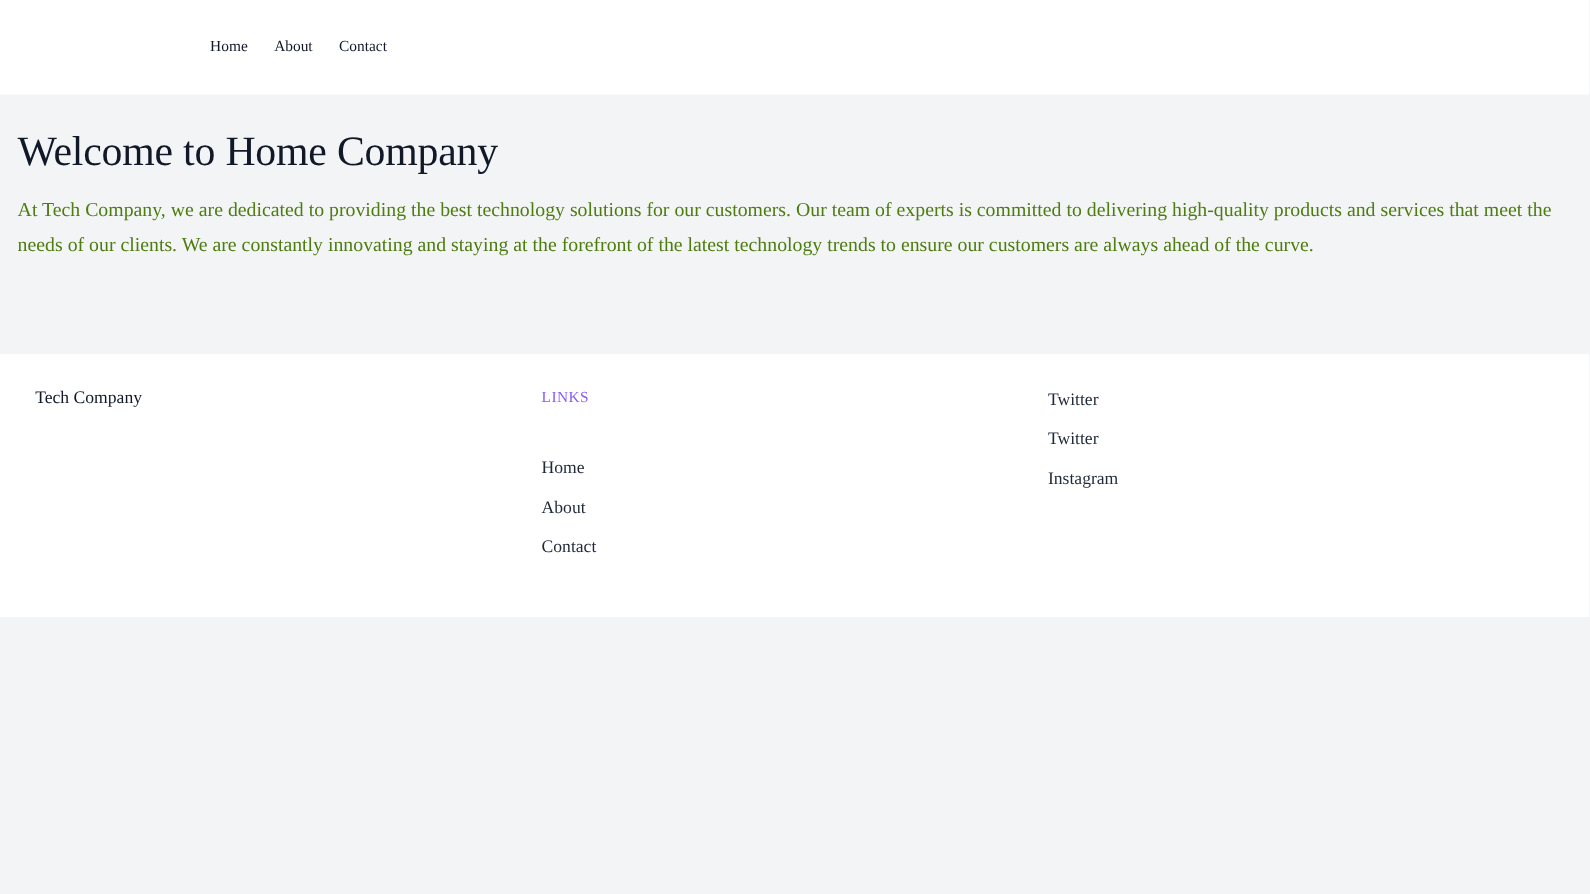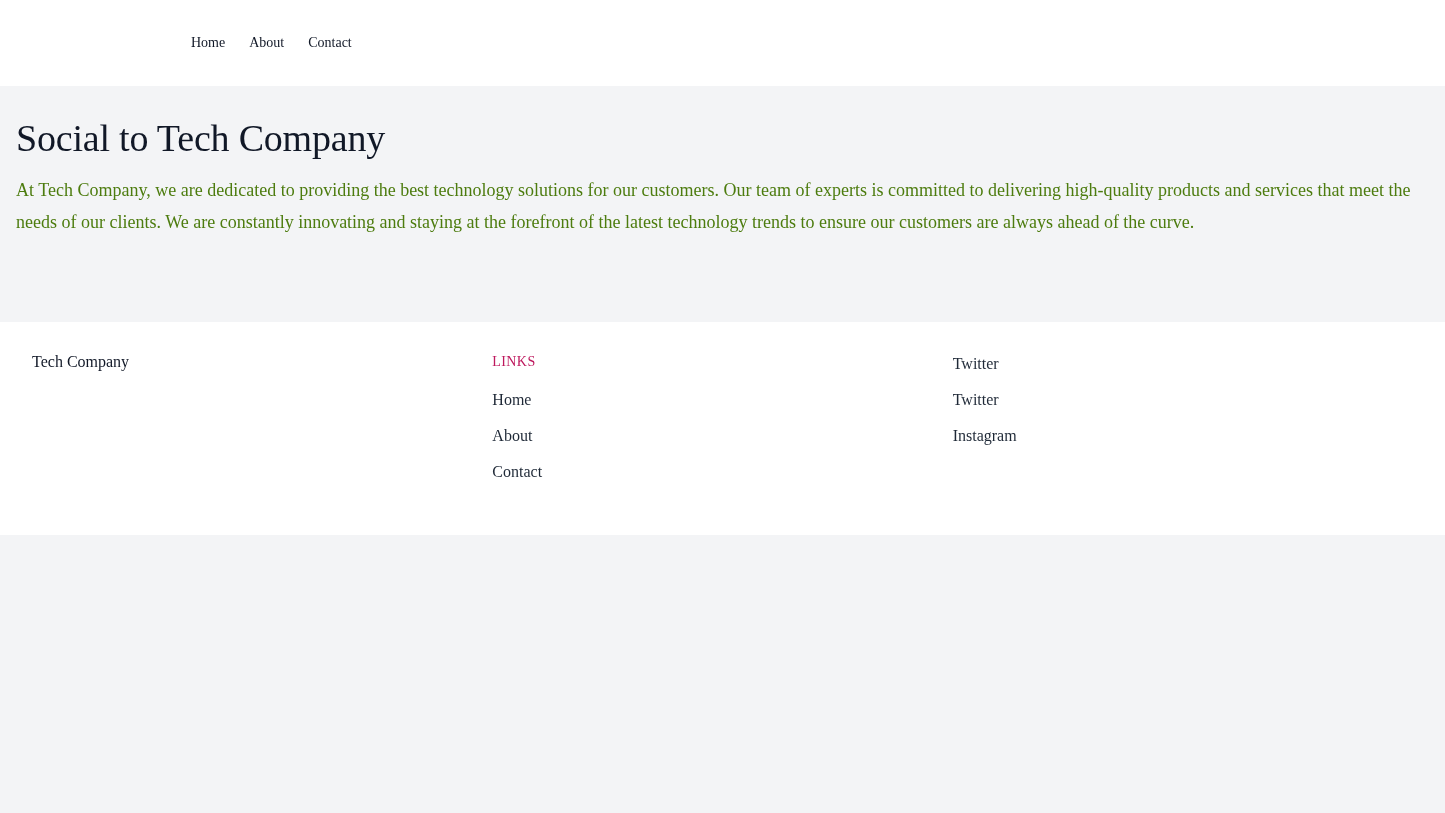--- a/index.html
+++ b/index.html
@@ -69,22 +69,22 @@
     line-height: 20px;
     color: #111827;
     display: inline-block;
   }
   .footer-heading {
     font-size: 14px;
     font-weight: 500;
     line-height: 20px;
     text-transform: uppercase;
     letter-spacing: 0.4px;
-    color: #be185d;
-    margin-bottom: 16px;
+    color: #8b5cf6;
+    margin-bottom: 42px;
   }
   .footer-list {
     list-style: none;
   }
   .footer-list li {
     margin-bottom: 12px;
     line-height: 24px;
   }
   .footer-link {
     font-size: 16px;
@@ -103,21 +103,21 @@
 
 <nav class="navbar">
   <div class="nav-links">
     <a class="nav-link">Home</a>
     <a class="nav-link">About</a>
     <a class="nav-link">Contact</a>
   </div>
 </nav>
 
 <main class="main-section">
-  <h1 class="hero-title">Social to Tech Company</h1>
+  <h1 class="hero-title">Welcome to Home Company</h1>
   <p class="hero-description">At Tech Company, we are dedicated to providing the best technology solutions for our customers. Our team of experts is committed to delivering high-quality products and services that meet the needs of our clients. We are constantly innovating and staying at the forefront of the latest technology trends to ensure our customers are always ahead of the curve.</p>
 </main>
 
 <footer class="footer">
   <div class="footer-col">
     <span class="footer-brand">Tech Company</span>
   </div>
 
   <div class="footer-col">
     <h3 class="footer-heading">Links</h3>

